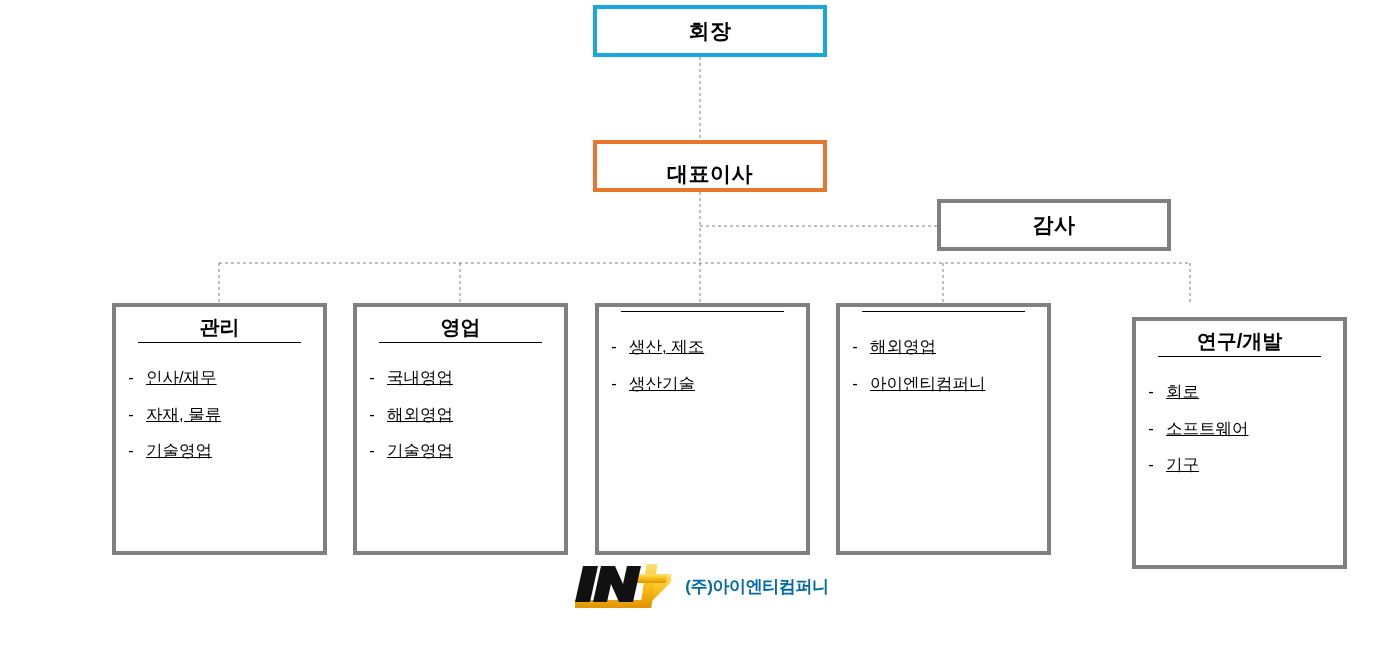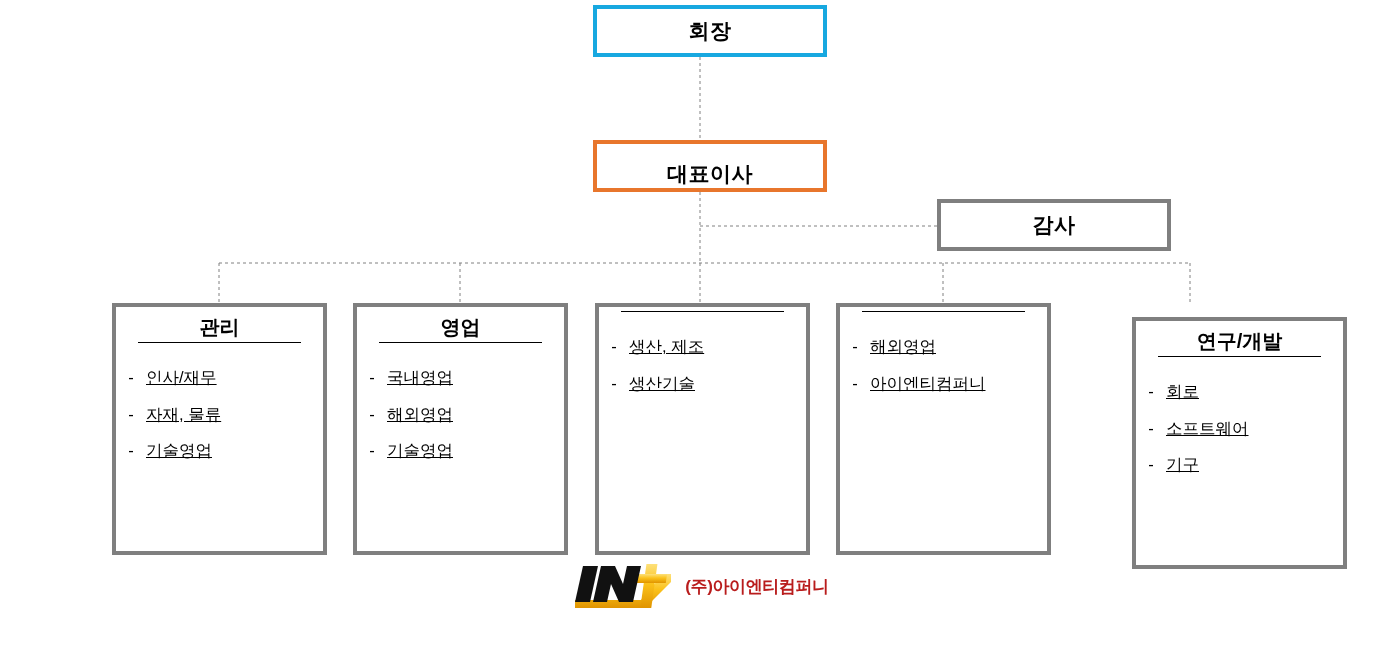--- a/index.html
+++ b/index.html
@@ -131,21 +131,21 @@
     align-items: center;
     justify-content: center;
     gap: 8px;
   }
   #logo-mark {
     display: block;
   }
   #company-name {
     font-size: 17px;
     font-weight: bold;
-    color: #b91c1c;
+    color: #0369a1;
     letter-spacing: -0.4px;
     white-space: nowrap;
   }
 </style>
 </head>
 <body>
 
 <div id="chart-root">
 
   <svg id="connectors" viewBox="0 0 1400 672" preserveAspectRatio="none">

